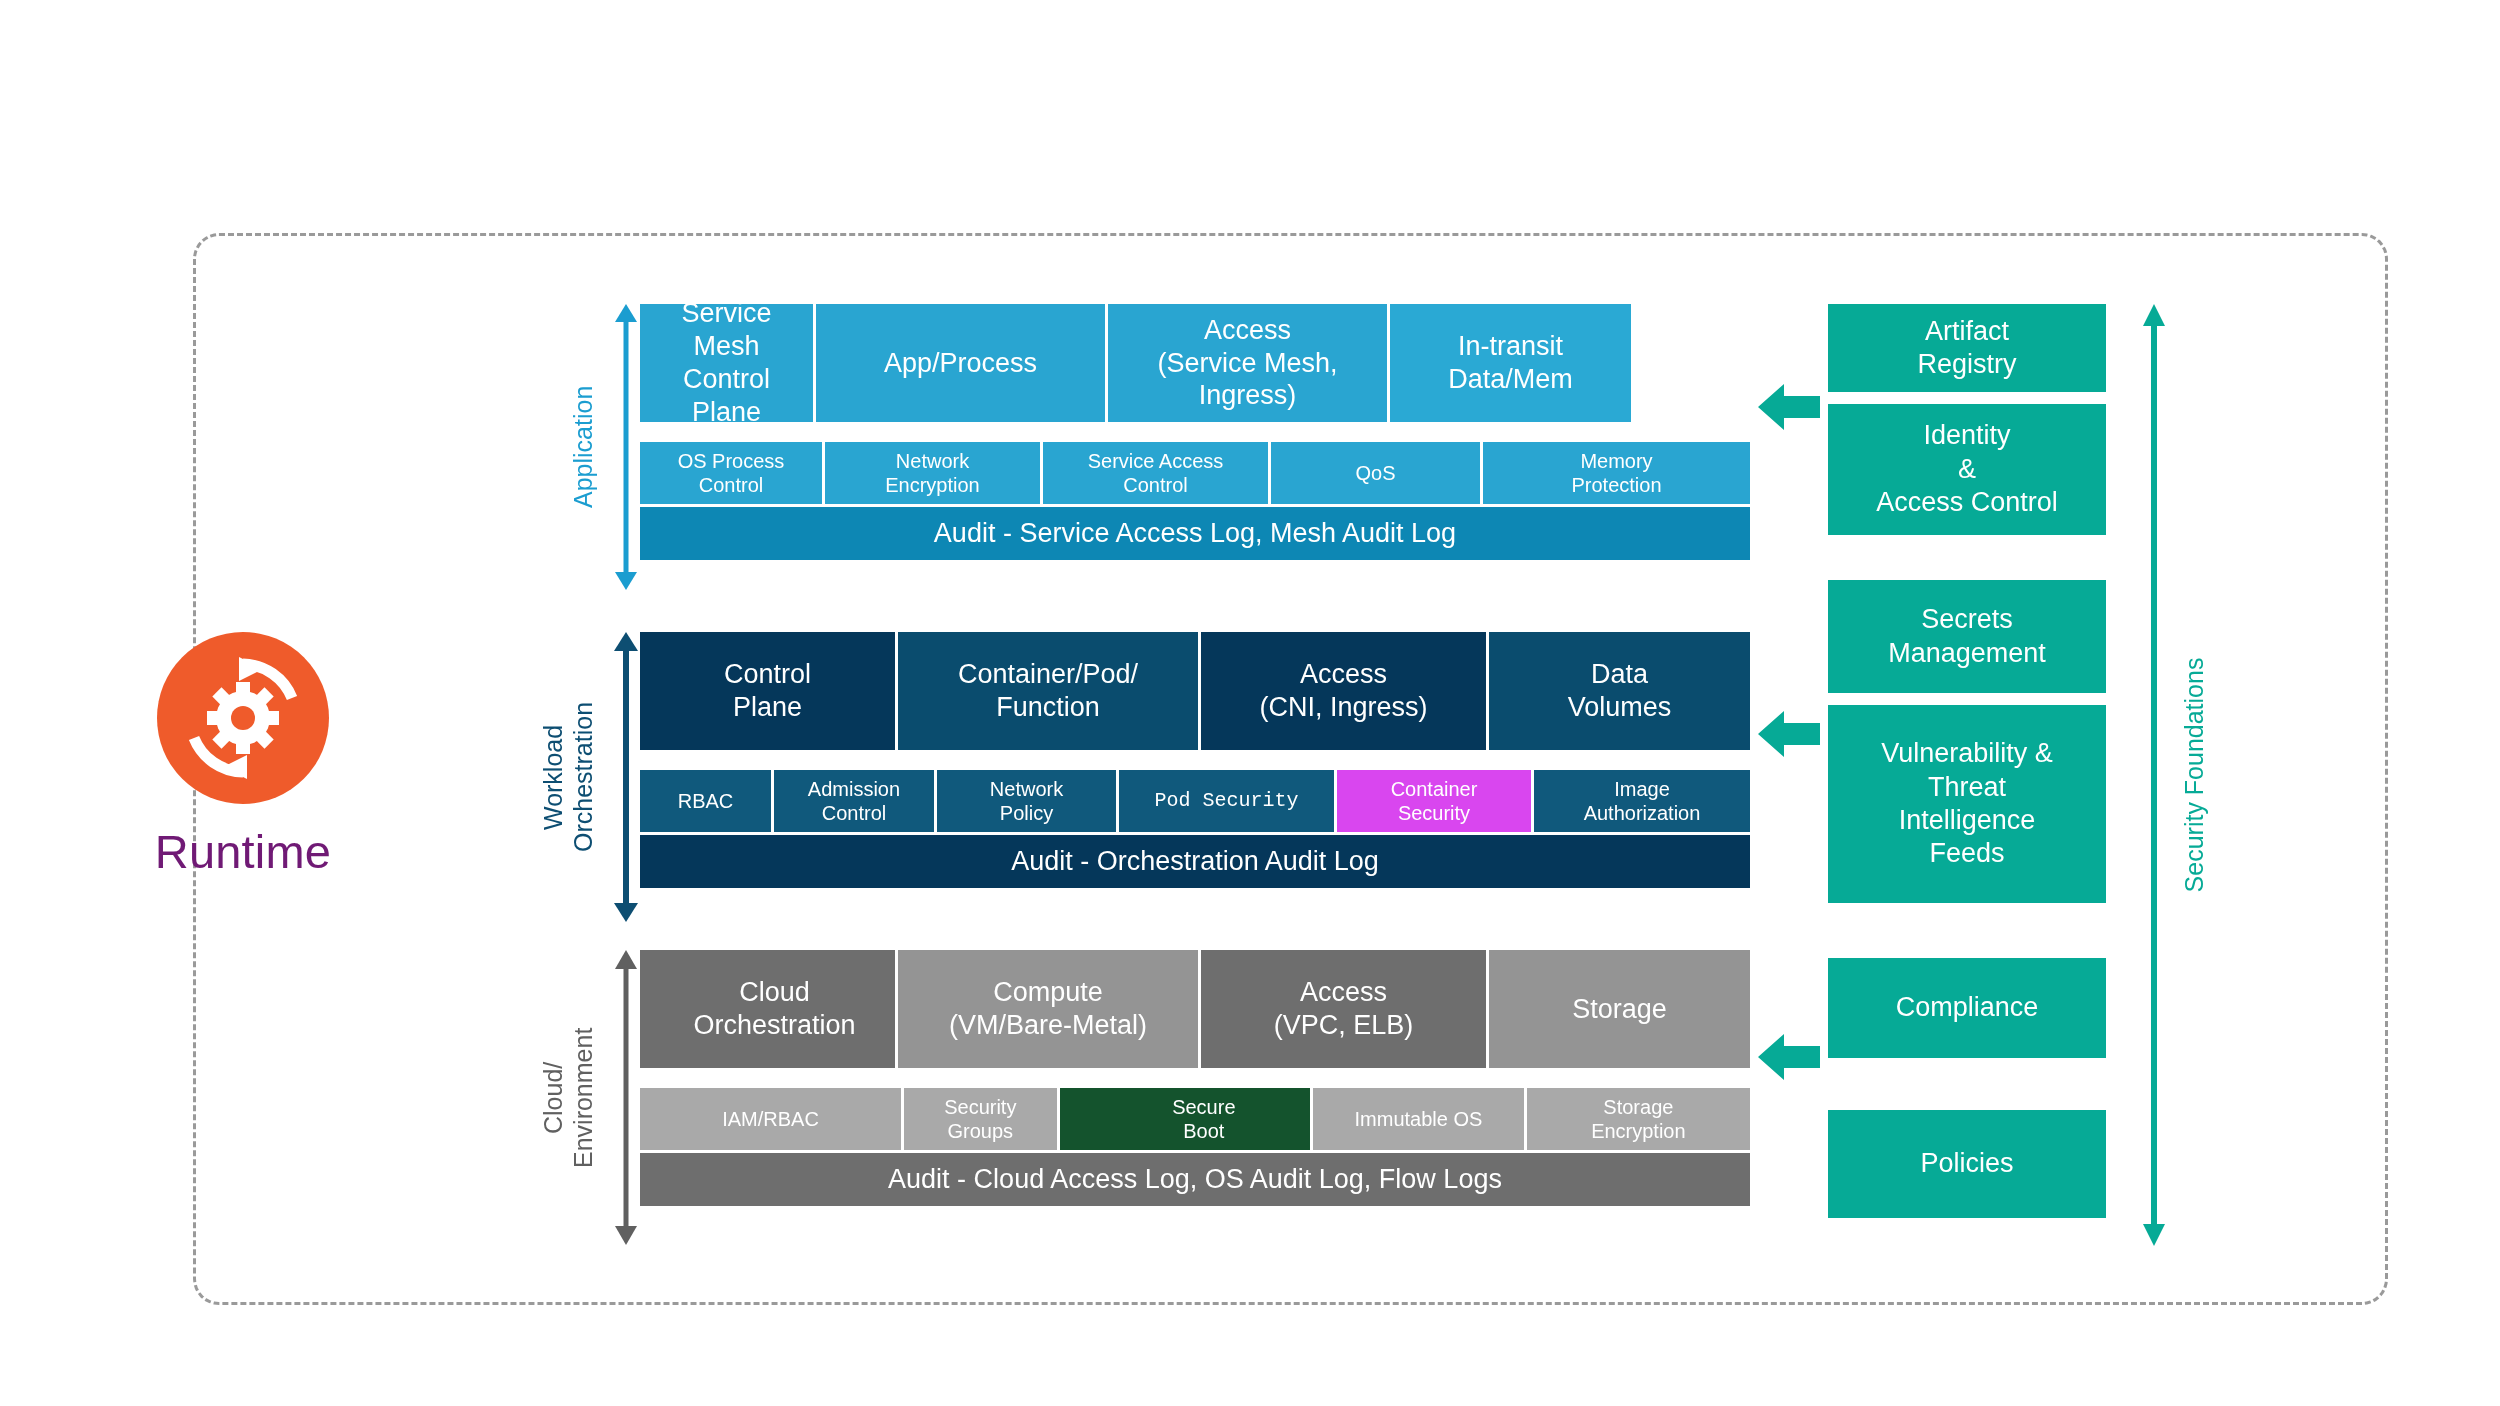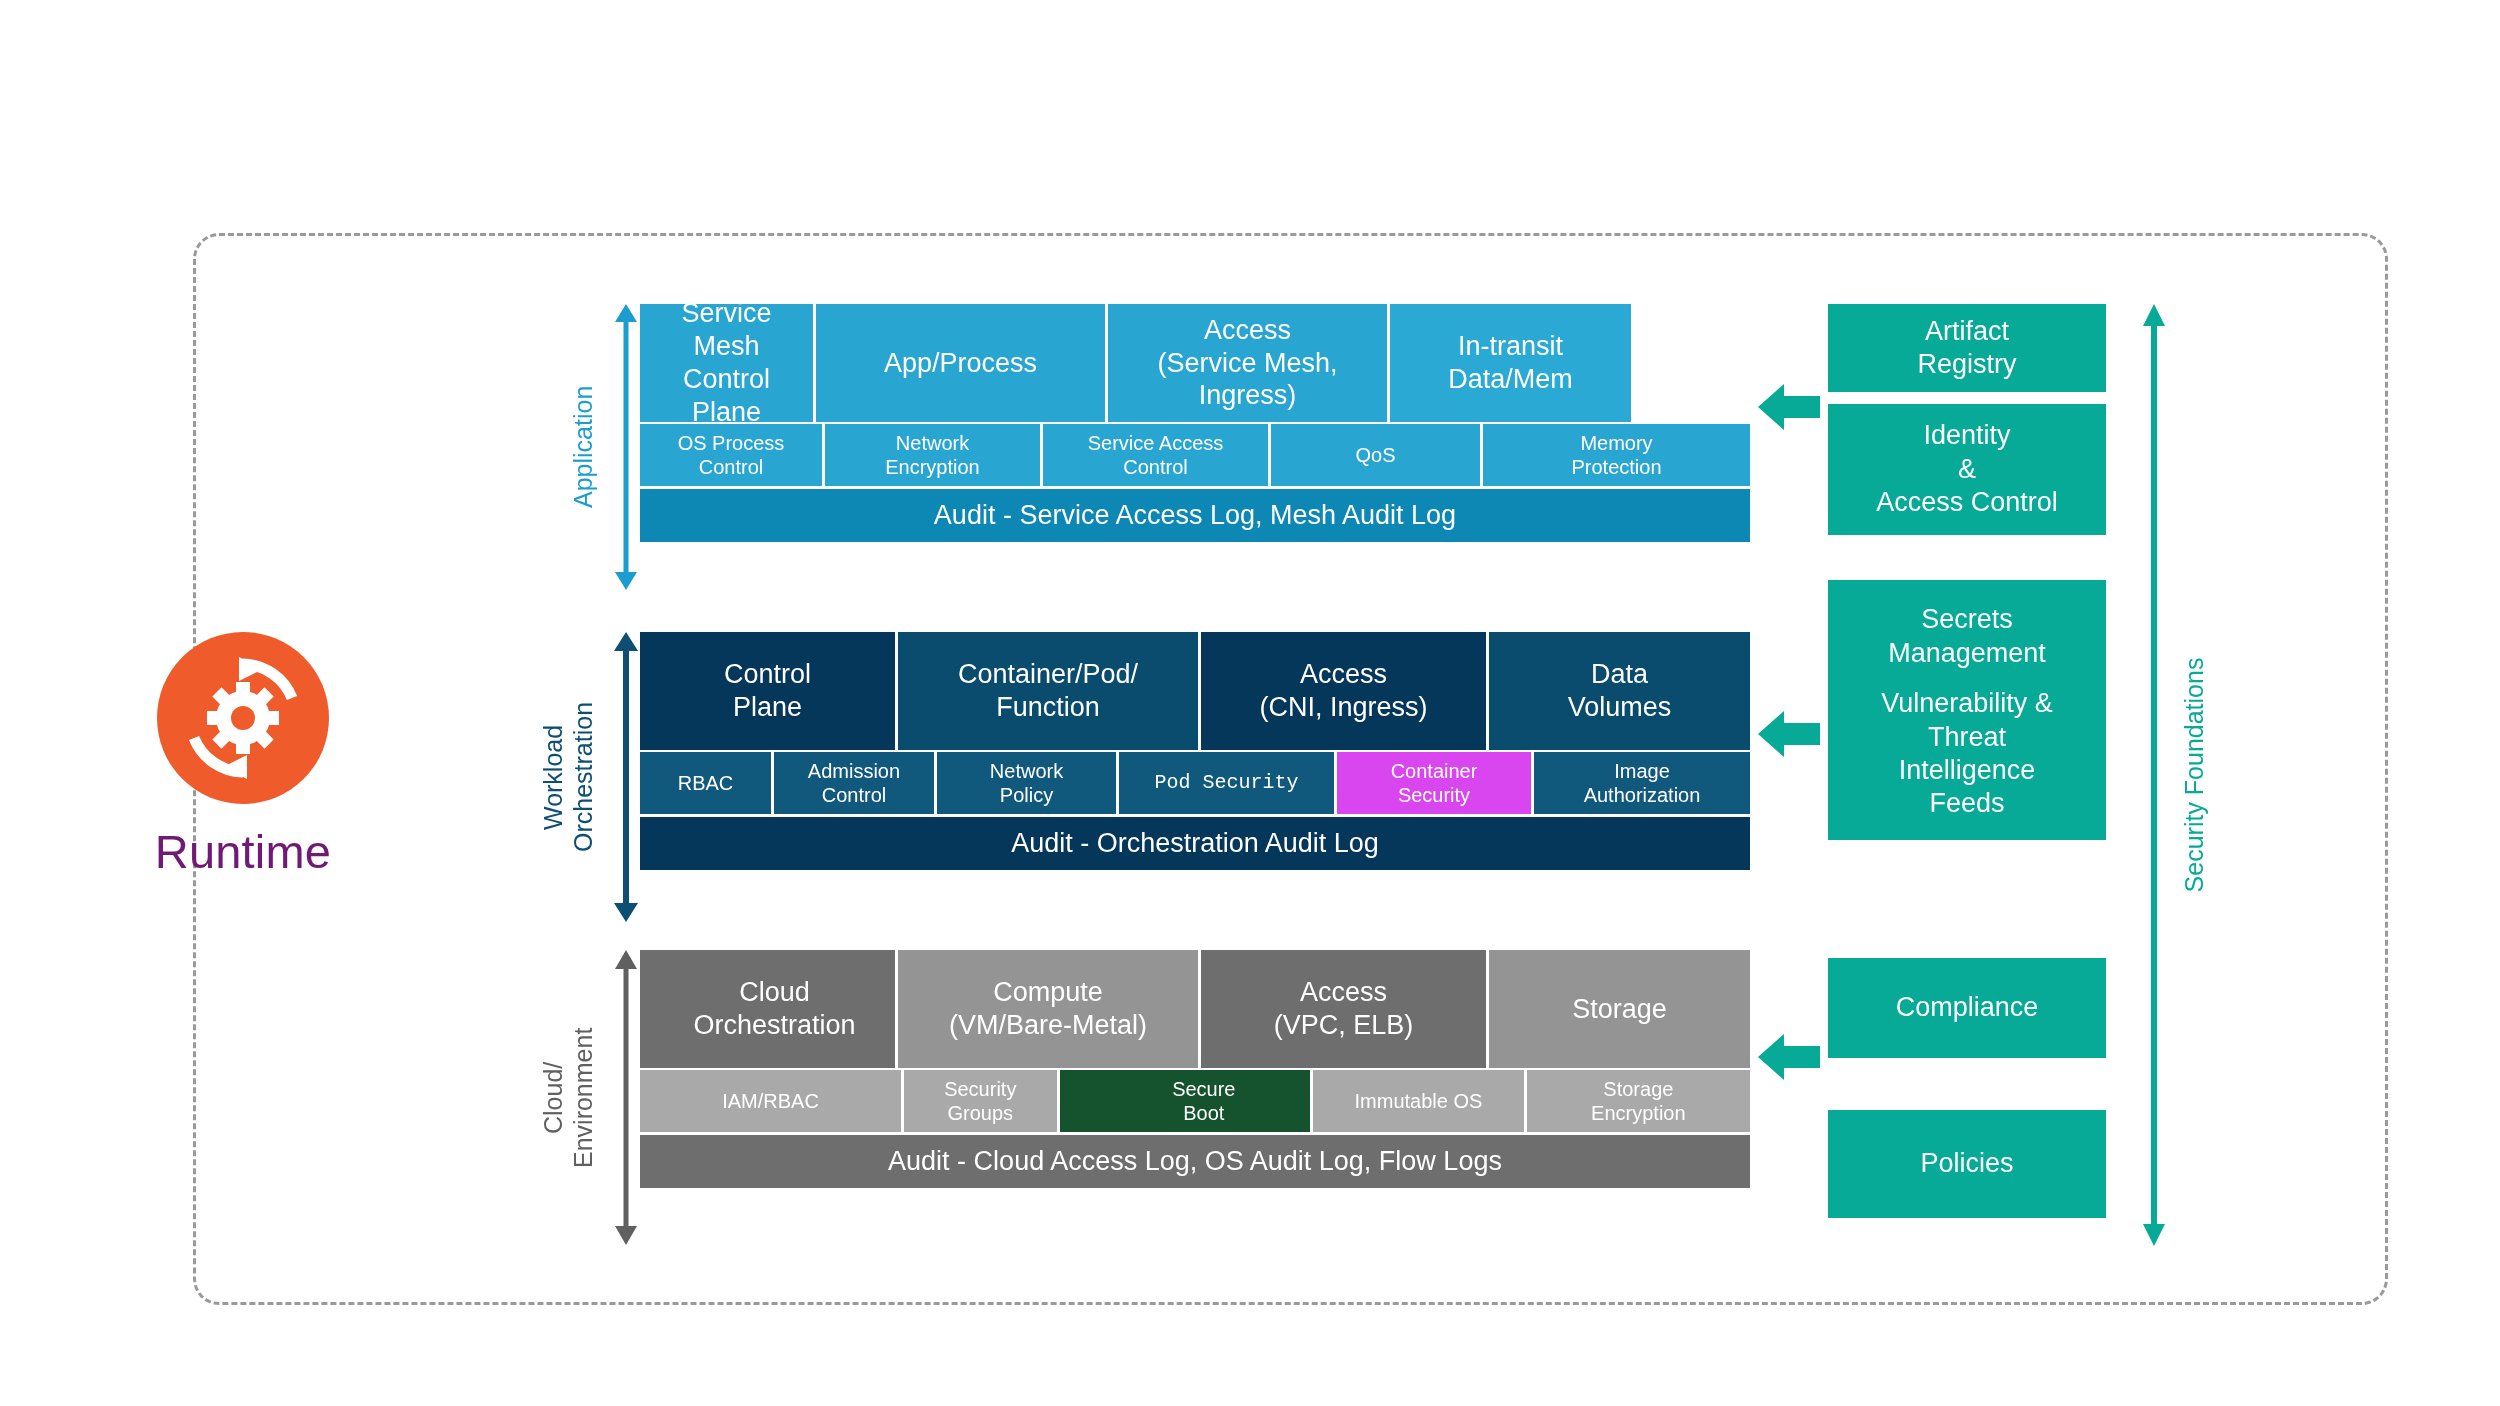--- a/index.html
+++ b/index.html
@@ -49,21 +49,21 @@
     writing-mode: vertical-rl; transform: rotate(180deg);
     text-align: center;
     font-size: 25px; line-height: 1.2;
     white-space: pre-line;
   }
   .axis-arrow { position: absolute; right: 0; top: 0; }
 
   
   .layer { position: absolute; left: 640px; width: 1110px; }
   .row-main { display: flex; width: 100%; }
-  .row-sub  { display: flex; width: 100%; margin-top: 2px; }
+  .row-sub  { display: flex; width: 100%; margin-top: 20px; justify-content: flex-end; }
   .cell {
     display: flex; align-items: center; justify-content: center;
     text-align: center; color: #ffffff;
     padding: 4px 6px;
     border-right: 3px solid #ffffff;
     line-height: 1.22;
   }
   .cell:last-child { border-right: none; }
   .row-main .cell { height: 118px; font-size: 27px; }
   .row-sub  .cell { height: 62px;  font-size: 20px; }
@@ -241,21 +241,21 @@
   </svg>
 
   <div class="found-col">
     <div class="found-box" style="top:304px; height:88px;">Artifact
 Registry</div>
     <div class="found-box" style="top:404px; height:131px;">Identity
 &amp;
 Access Control</div>
     <div class="found-box" style="top:580px; height:113px;">Secrets
 Management</div>
-    <div class="found-box" style="top:668px; height:172px;">Vulnerability &amp;
+    <div class="found-box" style="top:705px; height:198px;">Vulnerability &amp;
 Threat
 Intelligence
 Feeds</div>
     <div class="found-box" style="top:958px; height:100px;">Compliance</div>
     <div class="found-box" style="top:1110px; height:108px;">Policies</div>
   </div>
 
   <div class="sf-axis">
     <svg width="28" height="942" style="position:absolute; left:0; top:0;">
       <line x1="14" y1="16" x2="14" y2="926" stroke="#06aa96" stroke-width="6"></line>

